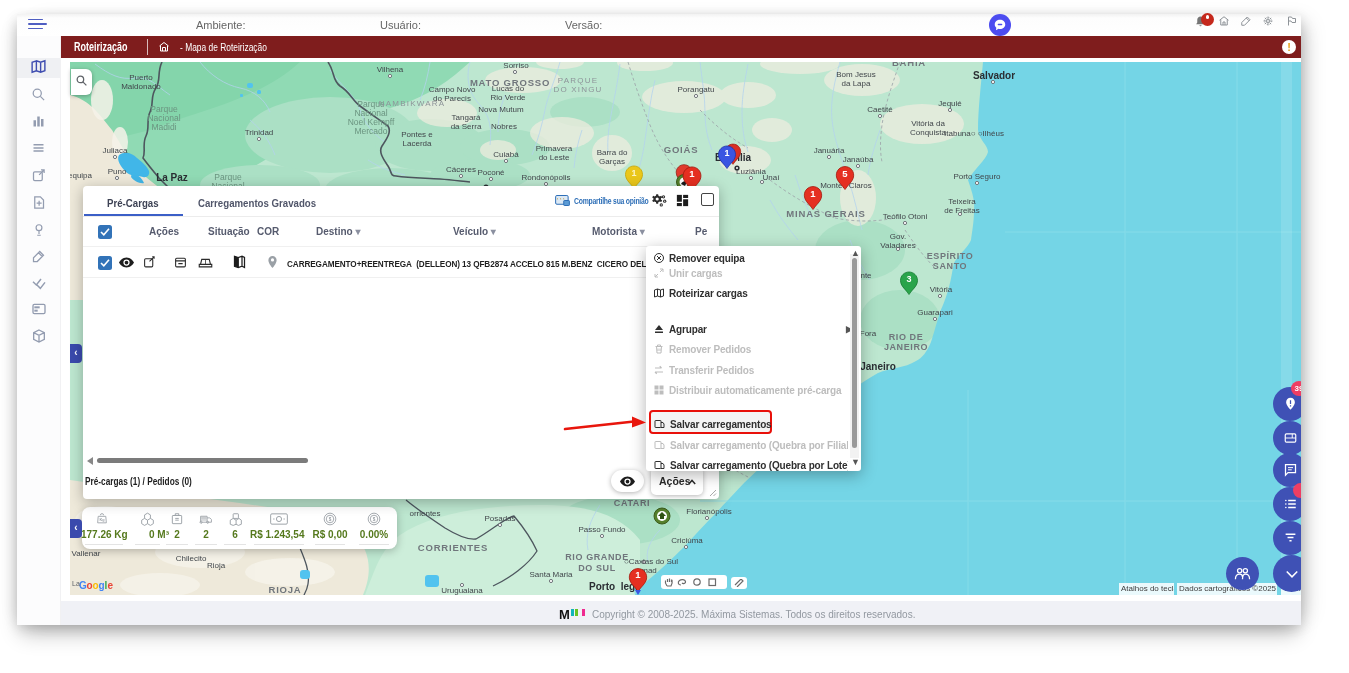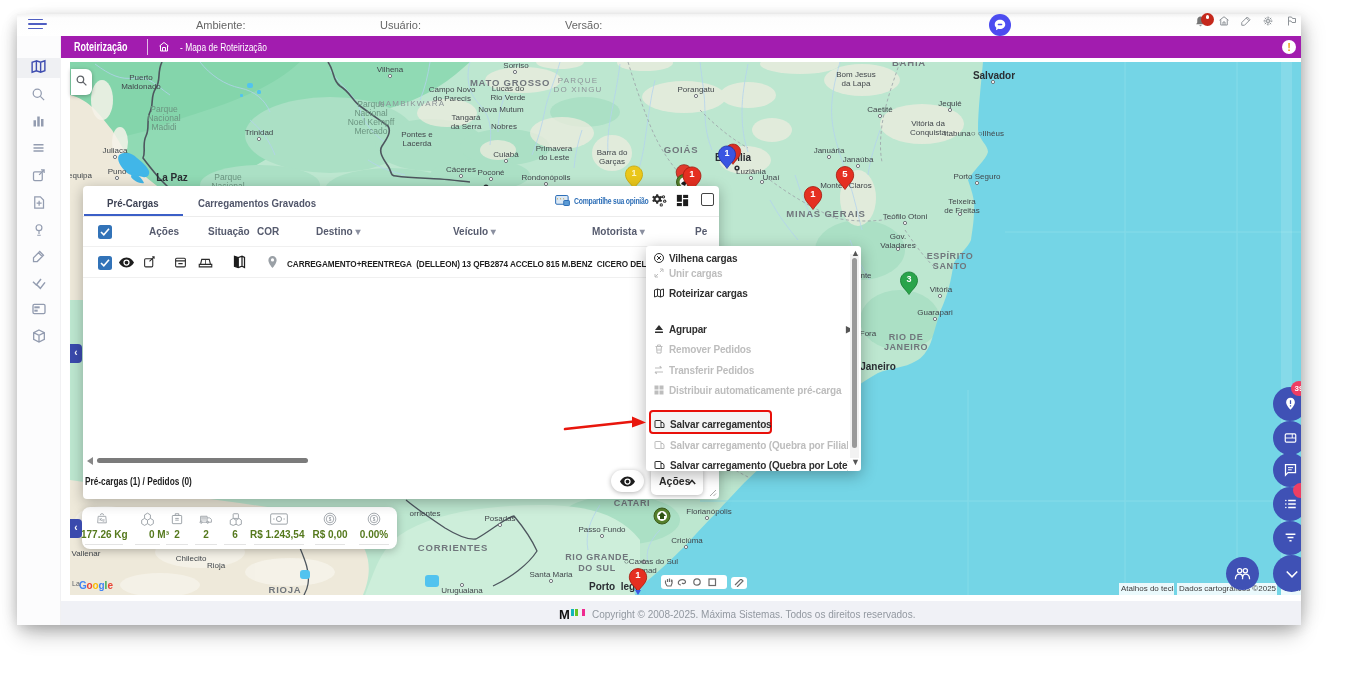--- a/index.html
+++ b/index.html
@@ -6,21 +6,21 @@
   *{box-sizing:border-box;font-family:"Liberation Sans", sans-serif;}
   .abs{position:absolute;}
   #app{position:absolute;left:17px;top:14px;width:1284px;height:611px;background:#fff;
        box-shadow:0 13px 20px -4px rgba(0,0,0,.24), 0 4px 12px rgba(0,0,0,.12), 13px 0 20px -8px rgba(0,0,0,.15), -9px 0 16px -8px rgba(0,0,0,.10);}
   
   #topbar{position:absolute;left:17px;top:14px;width:1284px;height:22px;background:linear-gradient(#f2f2f2 0px,#fdfdfd 4px,#fff 22px);z-index:30;}
   #topbar .lbl{position:absolute;top:5px;font-size:11px;color:#666;}
   .hamb{position:absolute;left:11px;top:4.5px;width:20px;height:12px;}
   .hamb span{position:absolute;height:1.8px;background:#4f5ec2;border-radius:1px;}
   
-  #greenbar{position:absolute;left:60px;top:36px;width:1241px;height:22px;background:#a21caf;z-index:25;color:#fff;}
+  #greenbar{position:absolute;left:60px;top:36px;width:1241px;height:22px;background:#7f1d1d;z-index:25;color:#fff;}
   
   #sidebar{position:absolute;left:17px;top:36px;width:44px;height:589px;background:#fcfcfd;z-index:26;border-right:1px solid #f1f1f3;}
   .sic{position:absolute;left:0;width:43px;height:26px;display:flex;align-items:center;justify-content:center;color:#939cb0;}
   
   #footstrip{position:absolute;left:61px;top:601px;width:1240px;height:24px;background:#f0f1f6;z-index:25;}
   
   #map{position:absolute;left:70px;top:62px;width:1231px;height:533px;z-index:10;overflow:hidden;background:#bfe8d2;}
   .mi{position:absolute;left:6px;width:196px;height:18px;display:flex;align-items:center;white-space:nowrap;overflow:hidden;}
   .mic{margin-right:4px;flex:0 0 auto;margin-left:1px;}
 </style>
@@ -675,21 +675,21 @@
     </svg>
 </div>
 
 <div id="cmenu" class="abs" style="left:646px;top:246px;width:215px;height:225px;background:#fff;box-shadow:0 4px 16px rgba(0,0,0,.3);border-radius:3px;z-index:26;font-size:10px;font-weight:bold;letter-spacing:-0.15px;">
   <div class="abs" style="left:3px;top:164px;width:123px;height:24px;background:#f4f4f4;border:2.5px solid #e8100a;border-radius:4px;"></div>
   <div class="mi" style="top:3px;color:#2f2f2f;">
       <svg class="mic" width="12" height="12" viewBox="0 0 24 24" fill="none" stroke="#2f2f2f" stroke-width="2">
         <circle cx="12" cy="12" r="9"></circle>
         <path d="M8 8 L16 16 M16 8 L8 16"></path>
       </svg>
-      <span>Vilhena cargas</span>
+      <span>Remover equipa</span>
     </div>
   <div class="mi" style="top:18px;color:#bdbdbd;text-align:right;">
       <svg class="mic" width="12" height="12" viewBox="0 0 24 24" fill="none" stroke="#bdbdbd" stroke-width="2">
         <path d="M4 20 L10 14 M14 10 L20 4 M20 4 H14 M20 4 V10 M4 20 H10 M4 20 V14"></path>
       </svg>
       <span>Unir cargas</span>
     </div>
   <div class="mi" style="top:38px;color:#2f2f2f;">
       <svg class="mic" width="12" height="12" viewBox="0 0 24 24" fill="none" stroke="#2f2f2f" stroke-width="2">
         <path d="M9 4 L3 6 V20 L9 18 L15 20 L21 18 V4 L15 6 L9 4 Z M9 4 V18 M15 6 V20"></path>

